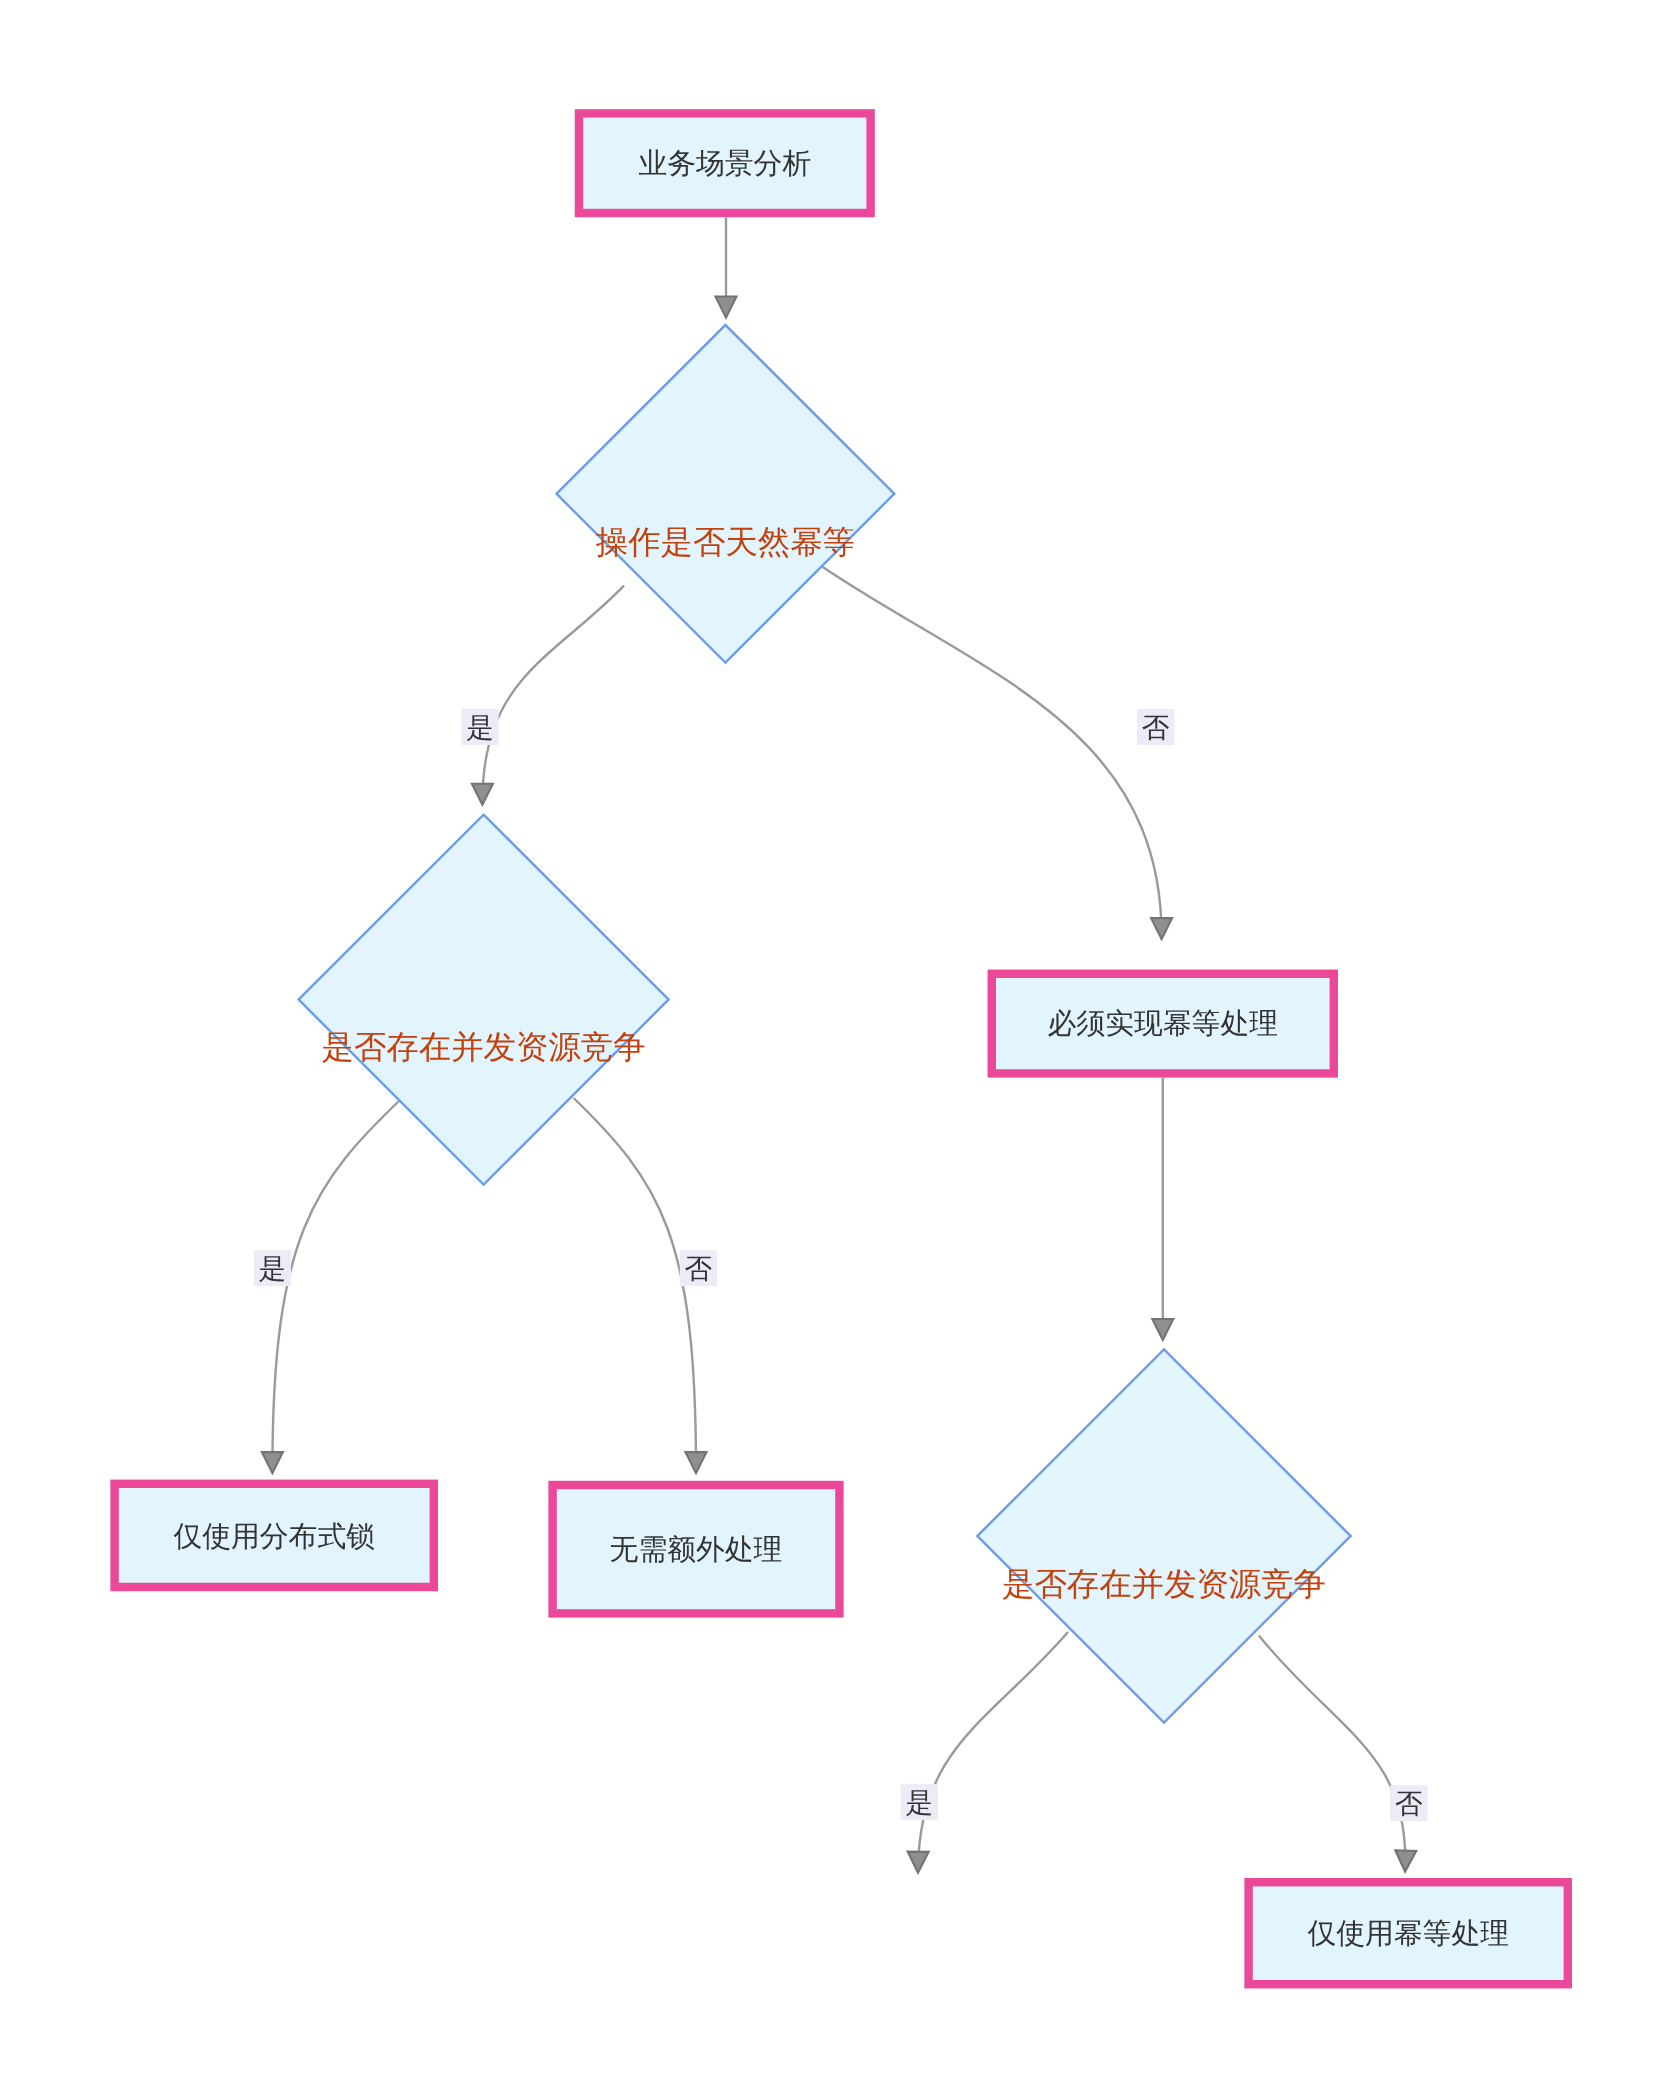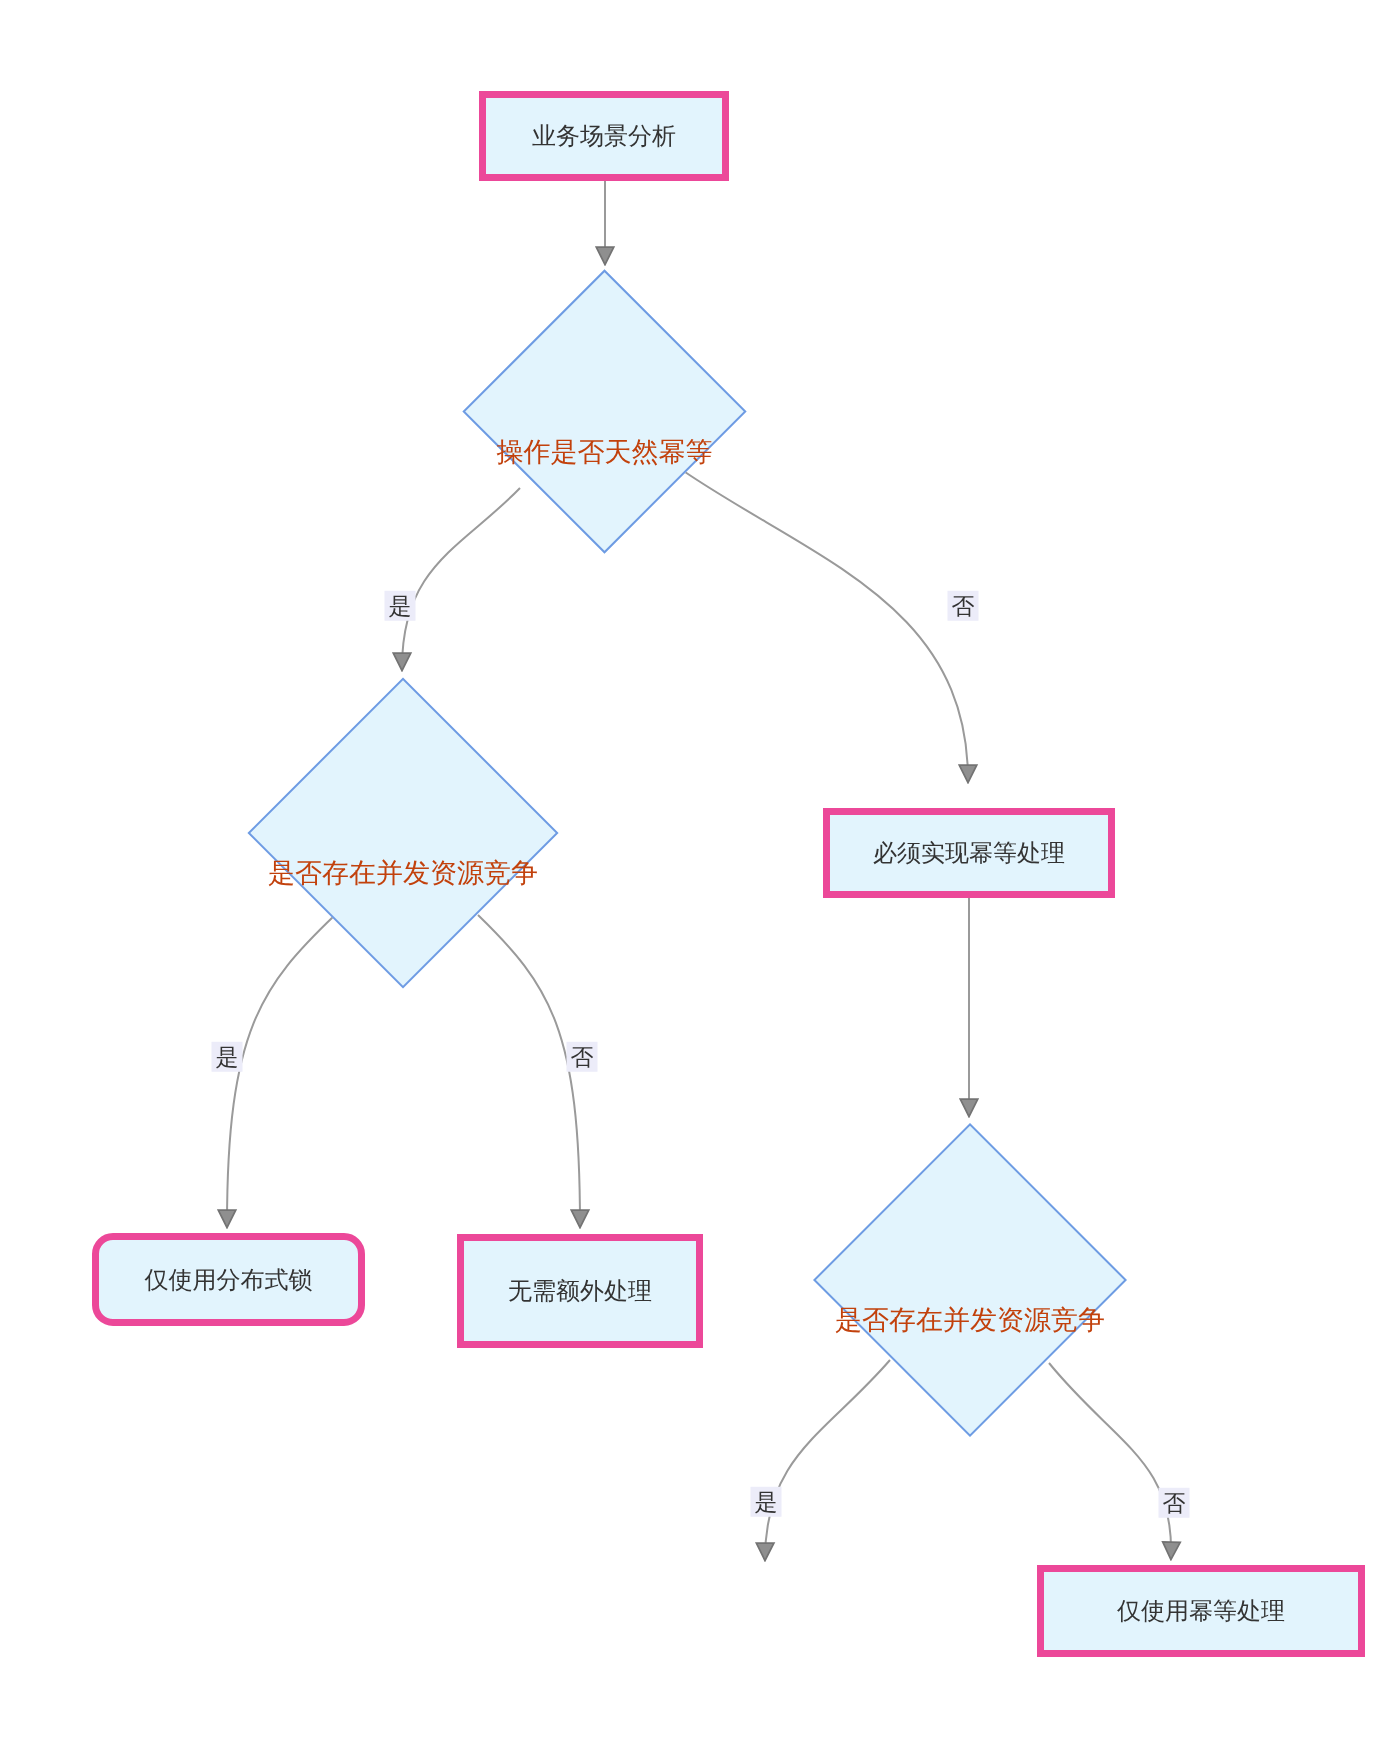--- a/index.html
+++ b/index.html
@@ -102,35 +102,35 @@
 
   <div class="diamond" style="left:293px; top:723px; width:220px; height:220px;">
     <div class="diamond-bg"></div>
     <span class="diamond-text">是否存在并发资源竞争</span>
   </div>
 
   <div class="node rect" style="left:823px; top:788px; width:292px; height:90px;margin-top:20px;">
     <span class="node-label">必须实现幂等处理</span>
   </div>
 
-  <div class="node rect" style="left:92px; top:1233px; width:273px; height:93px;border-radius:21px;">
+  <div class="node rect" style="left:92px; top:1233px; width:273px; height:93px;">
     <span class="node-label">仅使用分布式锁</span>
   </div>
 
   <div class="node rect" style="left:457px; top:1234px; width:246px; height:114px;">
     <span class="node-label">无需额外处理</span>
   </div>
 
   <div class="diamond" style="left:859px; top:1169px; width:222px; height:222px;">
     <div class="diamond-bg"></div>
     <span class="diamond-text">是否存在并发资源竞争</span>
   </div>
 
 
-  <div class="node rect" style="left:1037px; top:1565px; width:328px; height:92px;">
+  <div class="node rect" style="left:1037px; top:1565px; width:273px; height:92px;">
     <span class="node-label">仅使用幂等处理</span>
   </div>
 
   <div class="edge-label" style="left:400px; top:606px;">是</div>
   <div class="edge-label" style="left:963px; top:606px;">否</div>
   <div class="edge-label" style="left:227px; top:1057px;">是</div>
   <div class="edge-label" style="left:582px; top:1057px;">否</div>
   <div class="edge-label" style="left:766px; top:1502px;">是</div>
   <div class="edge-label" style="left:1174px; top:1503px;">否</div>
 

